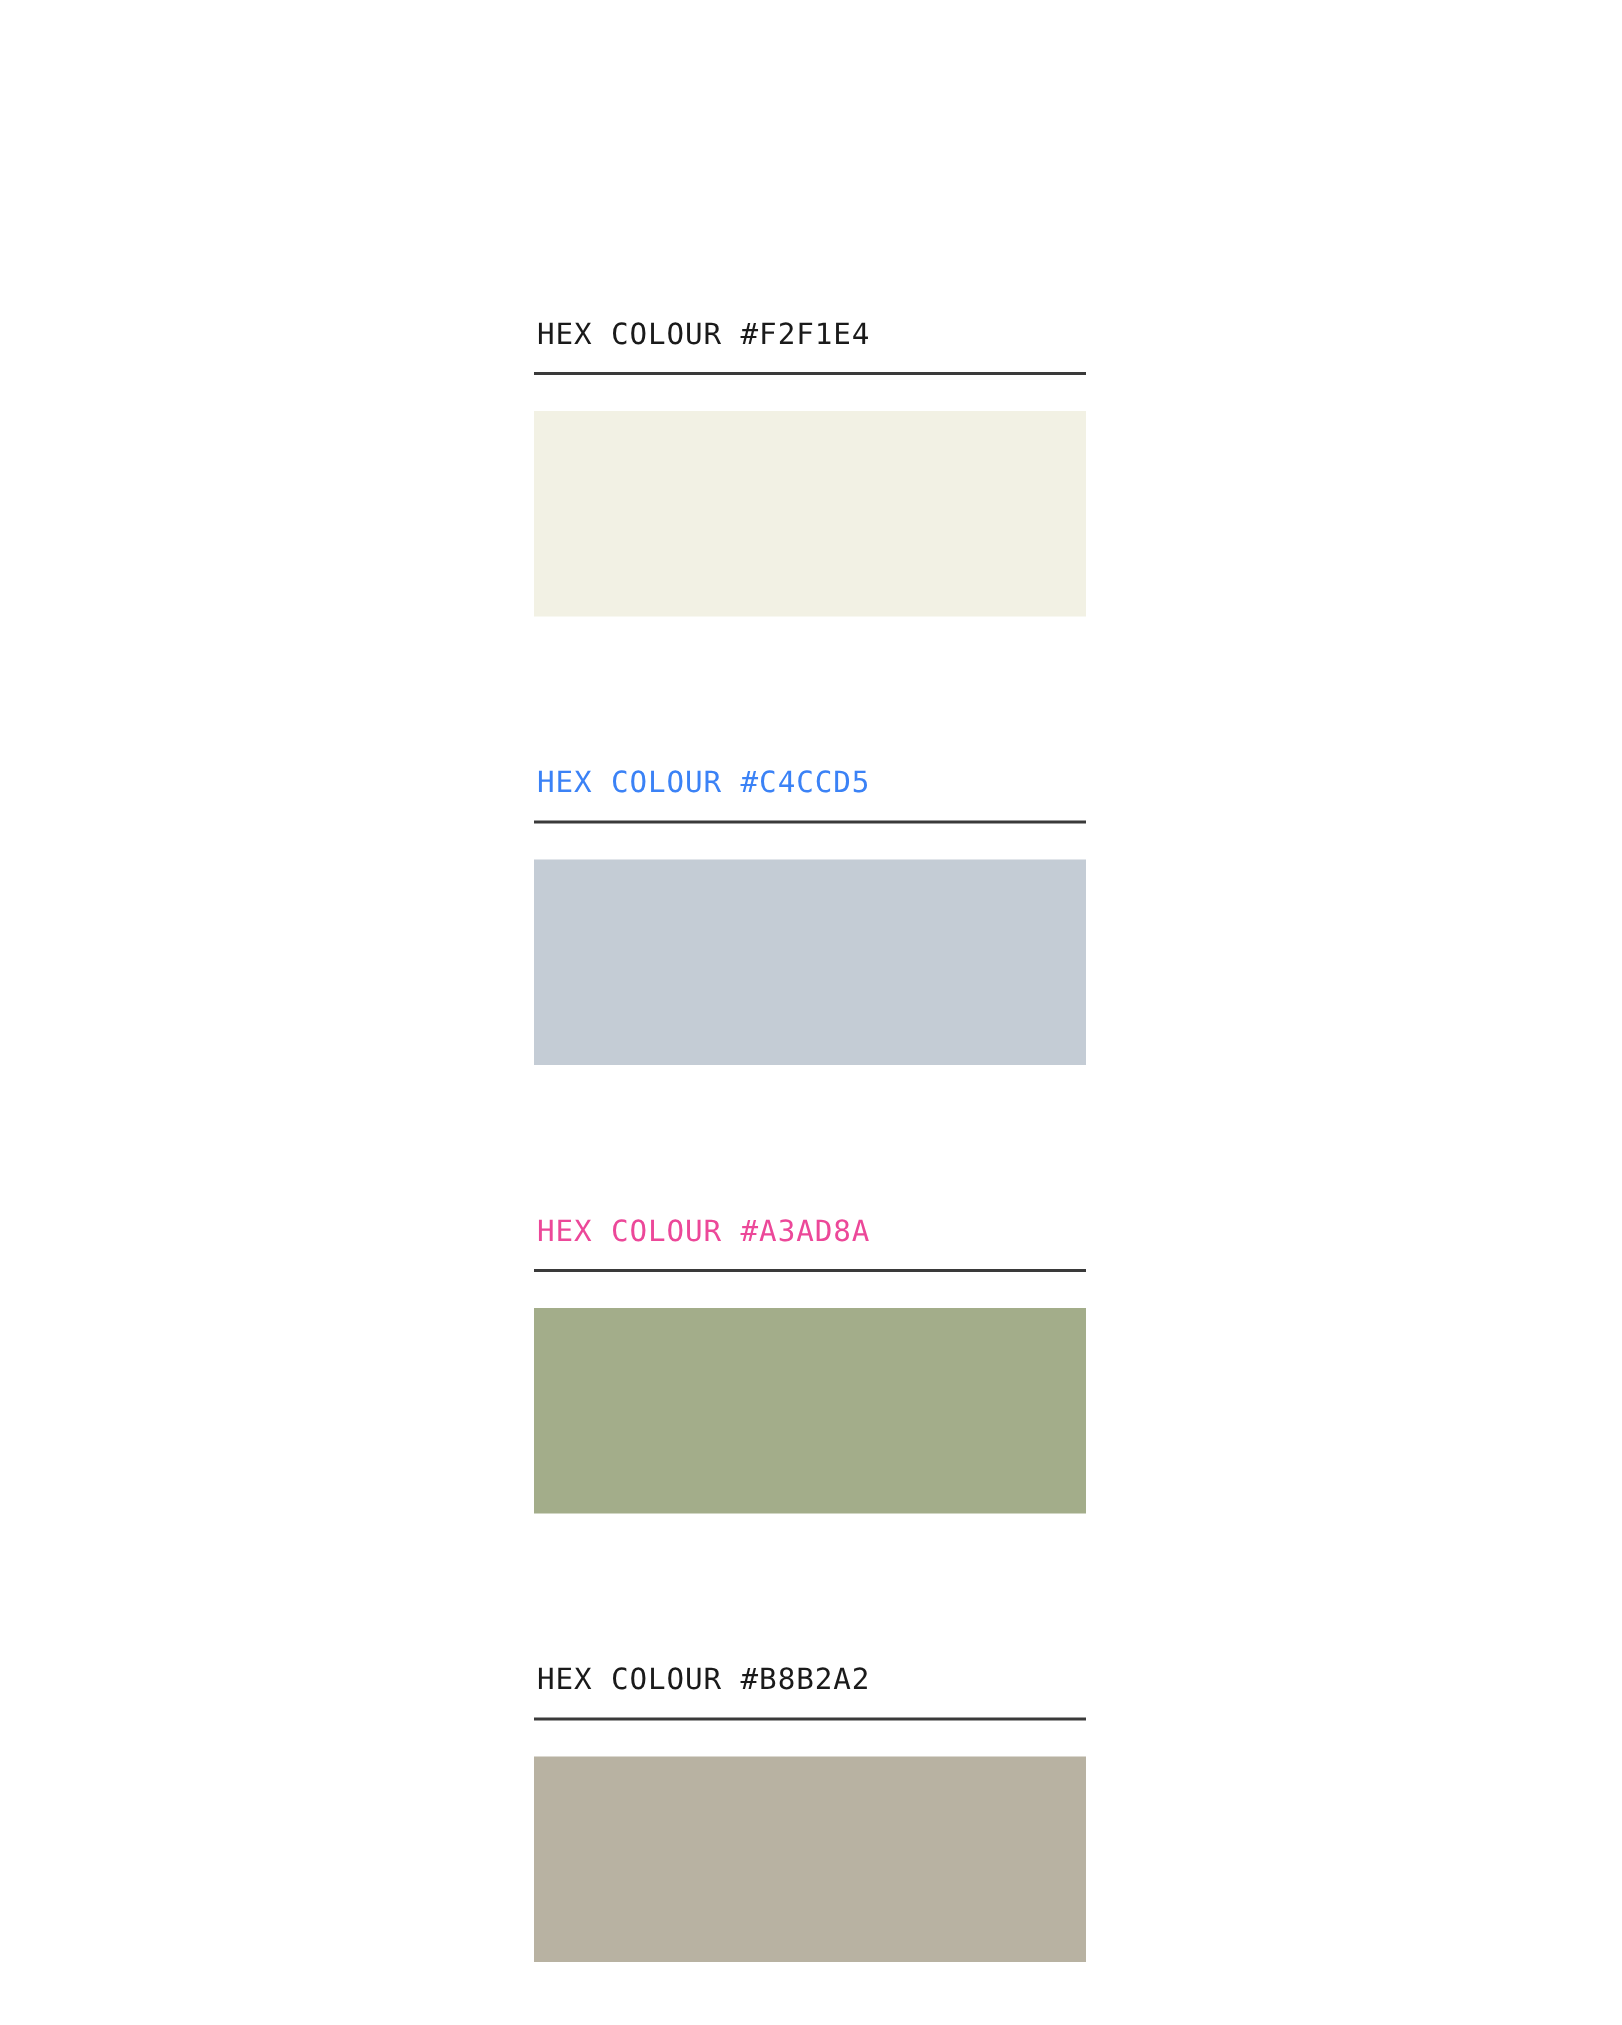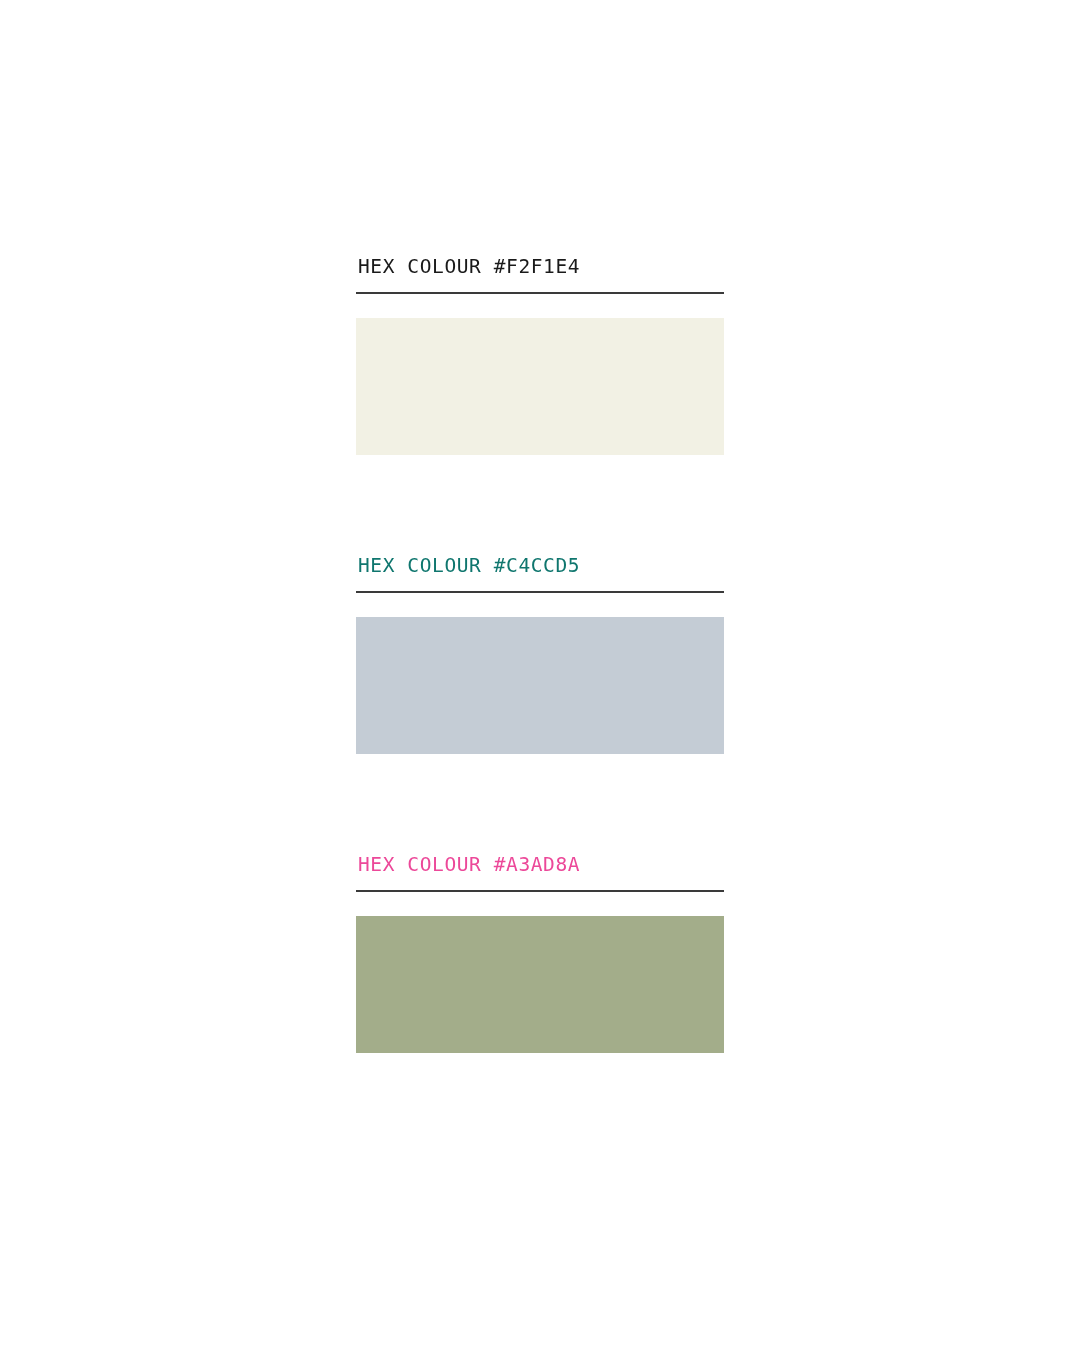--- a/index.html
+++ b/index.html
@@ -30,21 +30,20 @@
 
   .swatch-label {
     font-family: "DejaVu Sans Mono", "Liberation Mono", monospace;
     font-size: 19.5px;
     font-weight: 400;
     letter-spacing: 0.6px;
     color: #1a1a1a;
     line-height: 26px;
     padding-left: 2px;
     white-space: pre;
-    margin-top: 44px;
   }
 
   .swatch-rule {
     height: 2px;
     background: #3a3a3a;
     margin-top: 12px;
     width: 368px;
   }
 
   .swatch-block {
@@ -58,25 +57,30 @@
 
 <div class="palette-sheet">
 
   <div class="swatch-group">
     <div class="swatch-label" style="color: rgb(26, 26, 26);">HEX COLOUR #F2F1E4</div>
     <div class="swatch-rule" style="background-color: rgb(58, 58, 58);"></div>
     <div class="swatch-block" style="background-color: rgb(242, 241, 228);"></div>
   </div>
 
   <div class="swatch-group">
-    <div class="swatch-label" style="color: #0f766e;">HEX COLOUR #C4CCD5</div>
+    <div class="swatch-label" style="color: #3b82f6;">HEX COLOUR #C4CCD5</div>
     <div class="swatch-rule" style="background-color: rgb(58, 58, 58);"></div>
     <div class="swatch-block" style="background-color: rgb(196, 204, 213);"></div>
   </div>
 
   <div class="swatch-group">
     <div class="swatch-label" style="color: #ec4899;">HEX COLOUR #A3AD8A</div>
     <div class="swatch-rule" style="background-color: rgb(58, 58, 58);"></div>
     <div class="swatch-block" style="background-color: rgb(163, 173, 138);"></div>
   </div>
 
+  <div class="swatch-group">
+    <div class="swatch-label" style="color: rgb(26, 26, 26);">HEX COLOUR #B8B2A2</div>
+    <div class="swatch-rule" style="background-color: rgb(58, 58, 58);"></div>
+    <div class="swatch-block" style="background-color: rgb(184, 178, 162);"></div>
+  </div>
 
 </div>
 
 </body></html>

